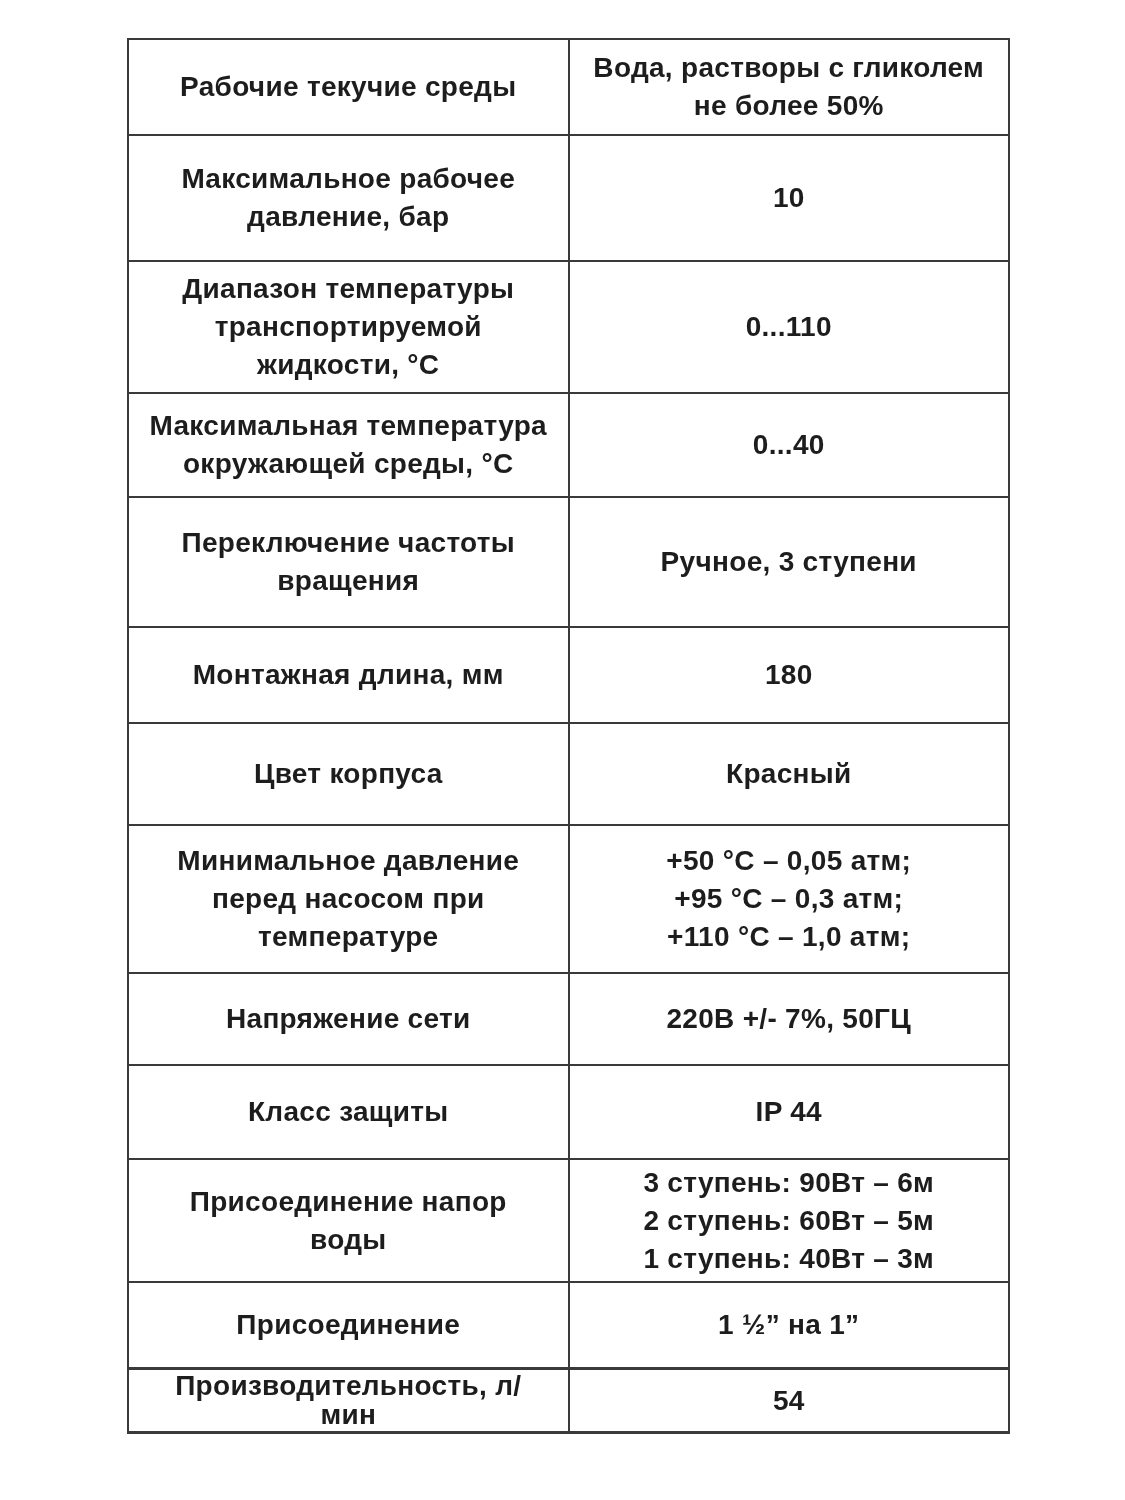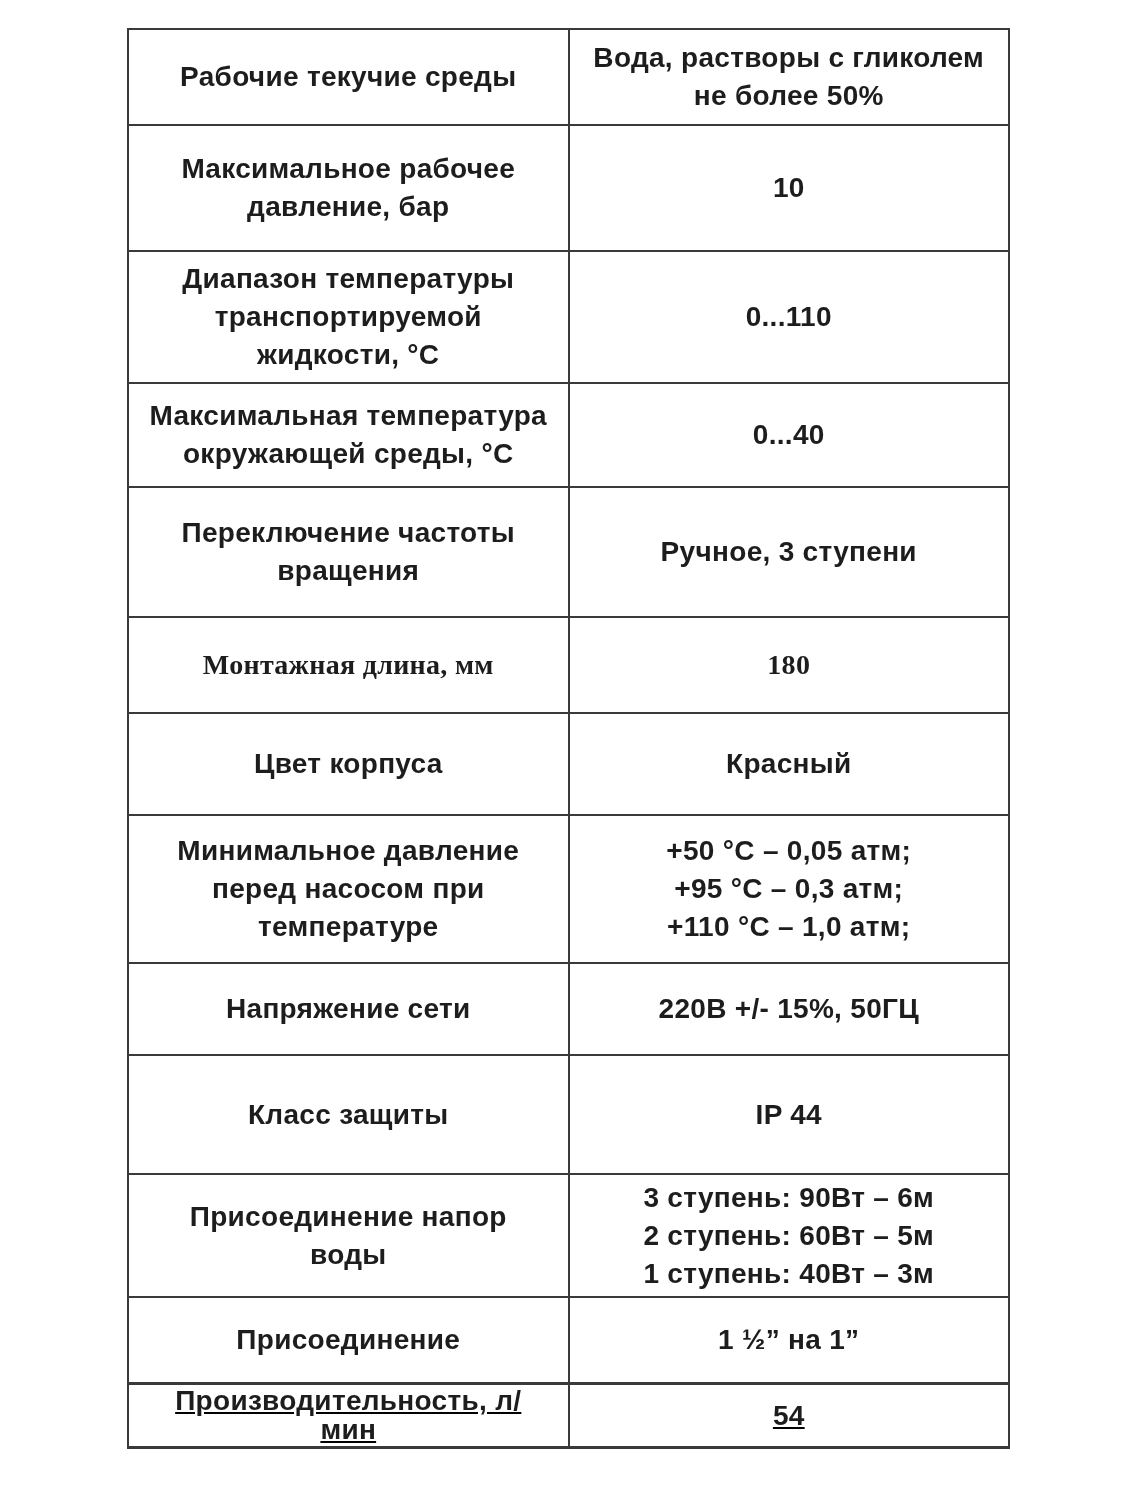--- a/index.html
+++ b/index.html
@@ -8,21 +8,21 @@
     width: 1125px;
     height: 1500px;
     background: #ffffff;
     font-family: "Liberation Sans", sans-serif;
     position: relative;
     overflow: hidden;
   }
   .spec-table {
     position: absolute;
     left: 127px;
-    top: 28px;
+    top: 38px;
     width: 883px;
     border-collapse: collapse;
     table-layout: fixed;
   }
   .spec-table td {
     border: 2px solid #3a3a3a;
     text-align: center;
     vertical-align: middle;
     font-size: 28px;
     font-weight: 700;
@@ -33,28 +33,28 @@
     padding: 4px 20px;
   }
   .spec-table td.label-cell { width: 50%; }
   .spec-table td.value-cell { width: 50%; }
   
   .spec-table tr:nth-child(1)  { height: 96px; }
   .spec-table tr:nth-child(2)  { height: 126px; }
   .spec-table tr:nth-child(3)  { height: 132px; }
   .spec-table tr:nth-child(4)  { height: 104px; }
   .spec-table tr:nth-child(5)  { height: 130px; }
-  .spec-table tr:nth-child(6)  { height: 96px; font-family: Liberation Serif, serif; }
+  .spec-table tr:nth-child(6)  { height: 96px; }
   .spec-table tr:nth-child(7)  { height: 102px; border-radius: 9px; }
   .spec-table tr:nth-child(8)  { height: 148px; }
   .spec-table tr:nth-child(9)  { height: 92px; padding-left: 36px; }
-  .spec-table tr:nth-child(10) { height: 119px; }
+  .spec-table tr:nth-child(10) { height: 94px; }
   .spec-table tr:nth-child(11) { height: 104px; }
   .spec-table tr:nth-child(12) { height: 86px; }
-  .spec-table tr:nth-child(13) { height: 34px; text-decoration: underline; }
+  .spec-table tr:nth-child(13) { height: 34px; }
   .spec-table tr:nth-child(13) td {
     line-height: 1.05;
     padding-top: 1px;
     padding-bottom: 1px;
     border-top-width: 3px;
     border-bottom-width: 3px;
   }
 </style>
 </head>
 <body>
@@ -98,21 +98,21 @@
     <tr>
       <td class="label-cell">Минимальное давление
 перед насосом при
 температуре</td>
       <td class="value-cell">+50 °С – 0,05 атм;
 +95 °С – 0,3 атм;
 +110 °С – 1,0 атм;</td>
     </tr>
     <tr>
       <td class="label-cell">Напряжение сети</td>
-      <td class="value-cell">220В +/- 15%, 50ГЦ</td>
+      <td class="value-cell">220В +/- 7%, 50ГЦ</td>
     </tr>
     <tr>
       <td class="label-cell">Класс защиты</td>
       <td class="value-cell">IP 44</td>
     </tr>
     <tr>
       <td class="label-cell">Присоединение напор воды</td>
       <td class="value-cell">3 ступень: 90Вт – 6м
 2 ступень: 60Вт – 5м
 1 ступень: 40Вт – 3м</td>

